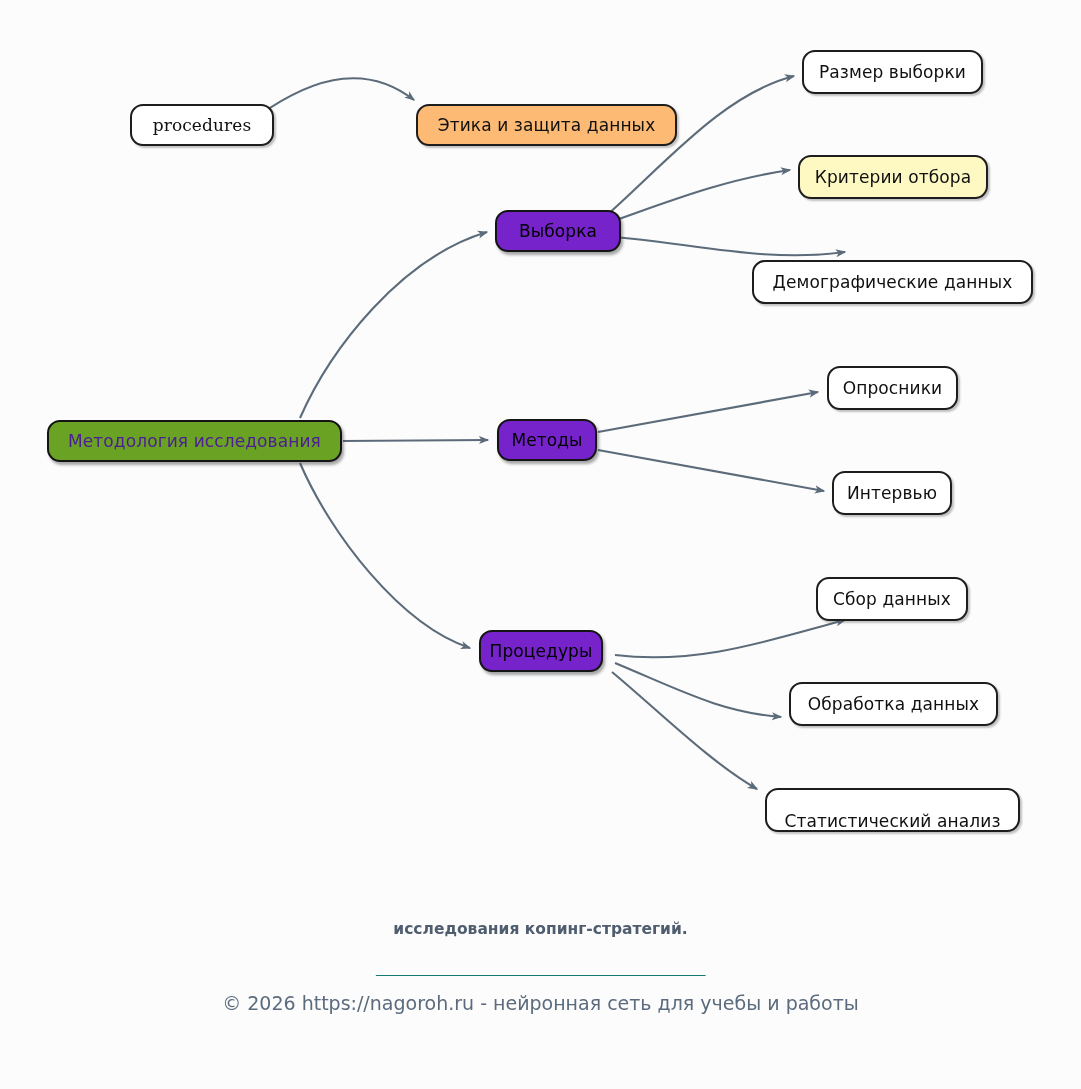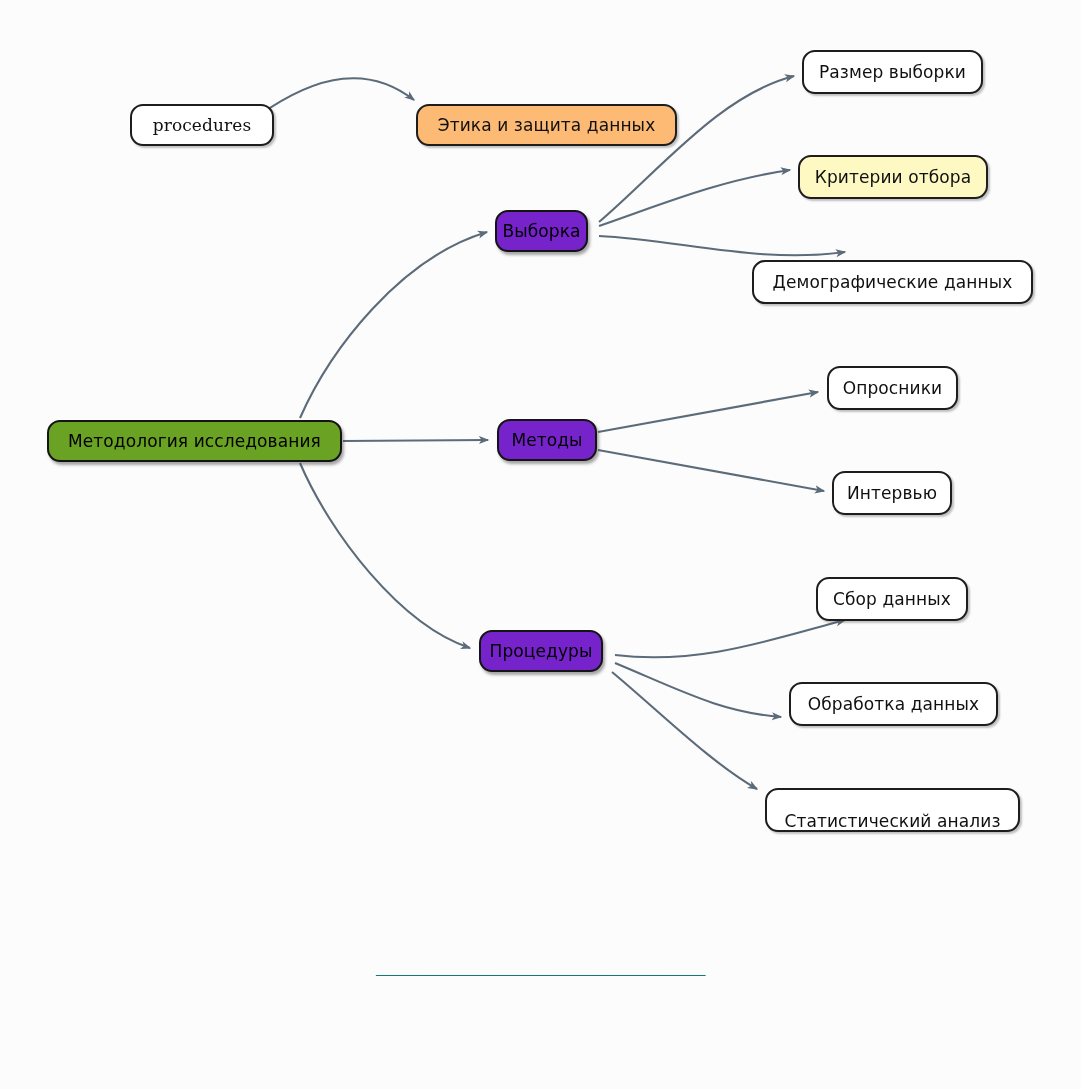--- a/index.html
+++ b/index.html
@@ -51,21 +51,21 @@
     color: #101010;
     box-shadow: 2px 2px 2px rgba(80,80,80,0.35);
   }
   .node-branch {
     border: 2px solid #141414;
     color: #000000;
     box-shadow: 2px 3px 3px rgba(60,60,60,0.45);
   }
   .node-root {
     border: 2px solid #141414;
-    color: #000000;
+    color: #4c1d95;
     box-shadow: 2px 3px 3px rgba(60,60,60,0.45);
   }
   .node-serif {
     font-family: "DejaVu Serif", serif;
   }
   .caption {
     position: absolute;
     left: 0;
     width: 1081px;
     text-align: center;
@@ -127,21 +127,21 @@
   <div id="nodes-layer">
       <div class="node node-root" style="left: 47px; top: 420px; width: 295px; height: 42px; font-size: 17px; background: rgb(106, 163, 35);">
         <span>Методология исследования</span>
       </div>
       <div class="node node-leaf node-serif" style="left: 130px; top: 104px; width: 144px; height: 42px; font-size: 17px; background: rgb(255, 255, 255);">
         <span>procedures</span>
       </div>
       <div class="node node-leaf" style="left: 416px; top: 104px; width: 261px; height: 42px; font-size: 17px; background: #fdba74;">
         <span>Этика и защита данных</span>
       </div>
-      <div class="node node-branch" style="left: 495px; top: 210px; width: 93px; height: 42px; font-size: 17px; background: rgb(119, 35, 204);">
+      <div class="node node-branch" style="left: 495px; top: 210px; width: 126px; height: 42px; font-size: 17px; background: rgb(119, 35, 204);">
         <span>Выборка</span>
       </div>
       <div class="node node-branch" style="left: 497px; top: 419px; width: 100px; height: 42px; font-size: 17px; background: rgb(119, 35, 204);">
         <span>Методы</span>
       </div>
       <div class="node node-branch" style="left: 479px; top: 630px; width: 124px; height: 42px; font-size: 17px; background: rgb(119, 35, 204);">
         <span>Процедуры</span>
       </div>
       <div class="node node-leaf" style="left: 802px; top: 50px; width: 181px; height: 44px; font-size: 17px; background: rgb(255, 255, 255);">
         <span>Размер выборки</span>
@@ -163,18 +163,20 @@
       </div>
       <div class="node node-leaf" style="left: 789px; top: 682px; width: 209px; height: 44px; font-size: 17px; background: rgb(255, 255, 255);">
         <span>Обработка данных</span>
       </div>
       <div class="node node-leaf" style="left: 765px; top: 788px; width: 255px; height: 44px; font-size: 17px; background: rgb(255, 255, 255); align-items: flex-end;">
         <span>Статистический анализ</span>
       </div>
     </div>
 
   <div class="caption" style="top:918px;">
+    <div>исследования копинг-стратегий.</div>
   </div>
 
   <div class="divider" style="top:958px;">_______________________________________________</div>
 
+  <div class="footer" style="top:992px;">© 2026 https://nagoroh.ru - нейронная сеть для учебы и работы</div>
 
 </div>
 
 </body></html>

